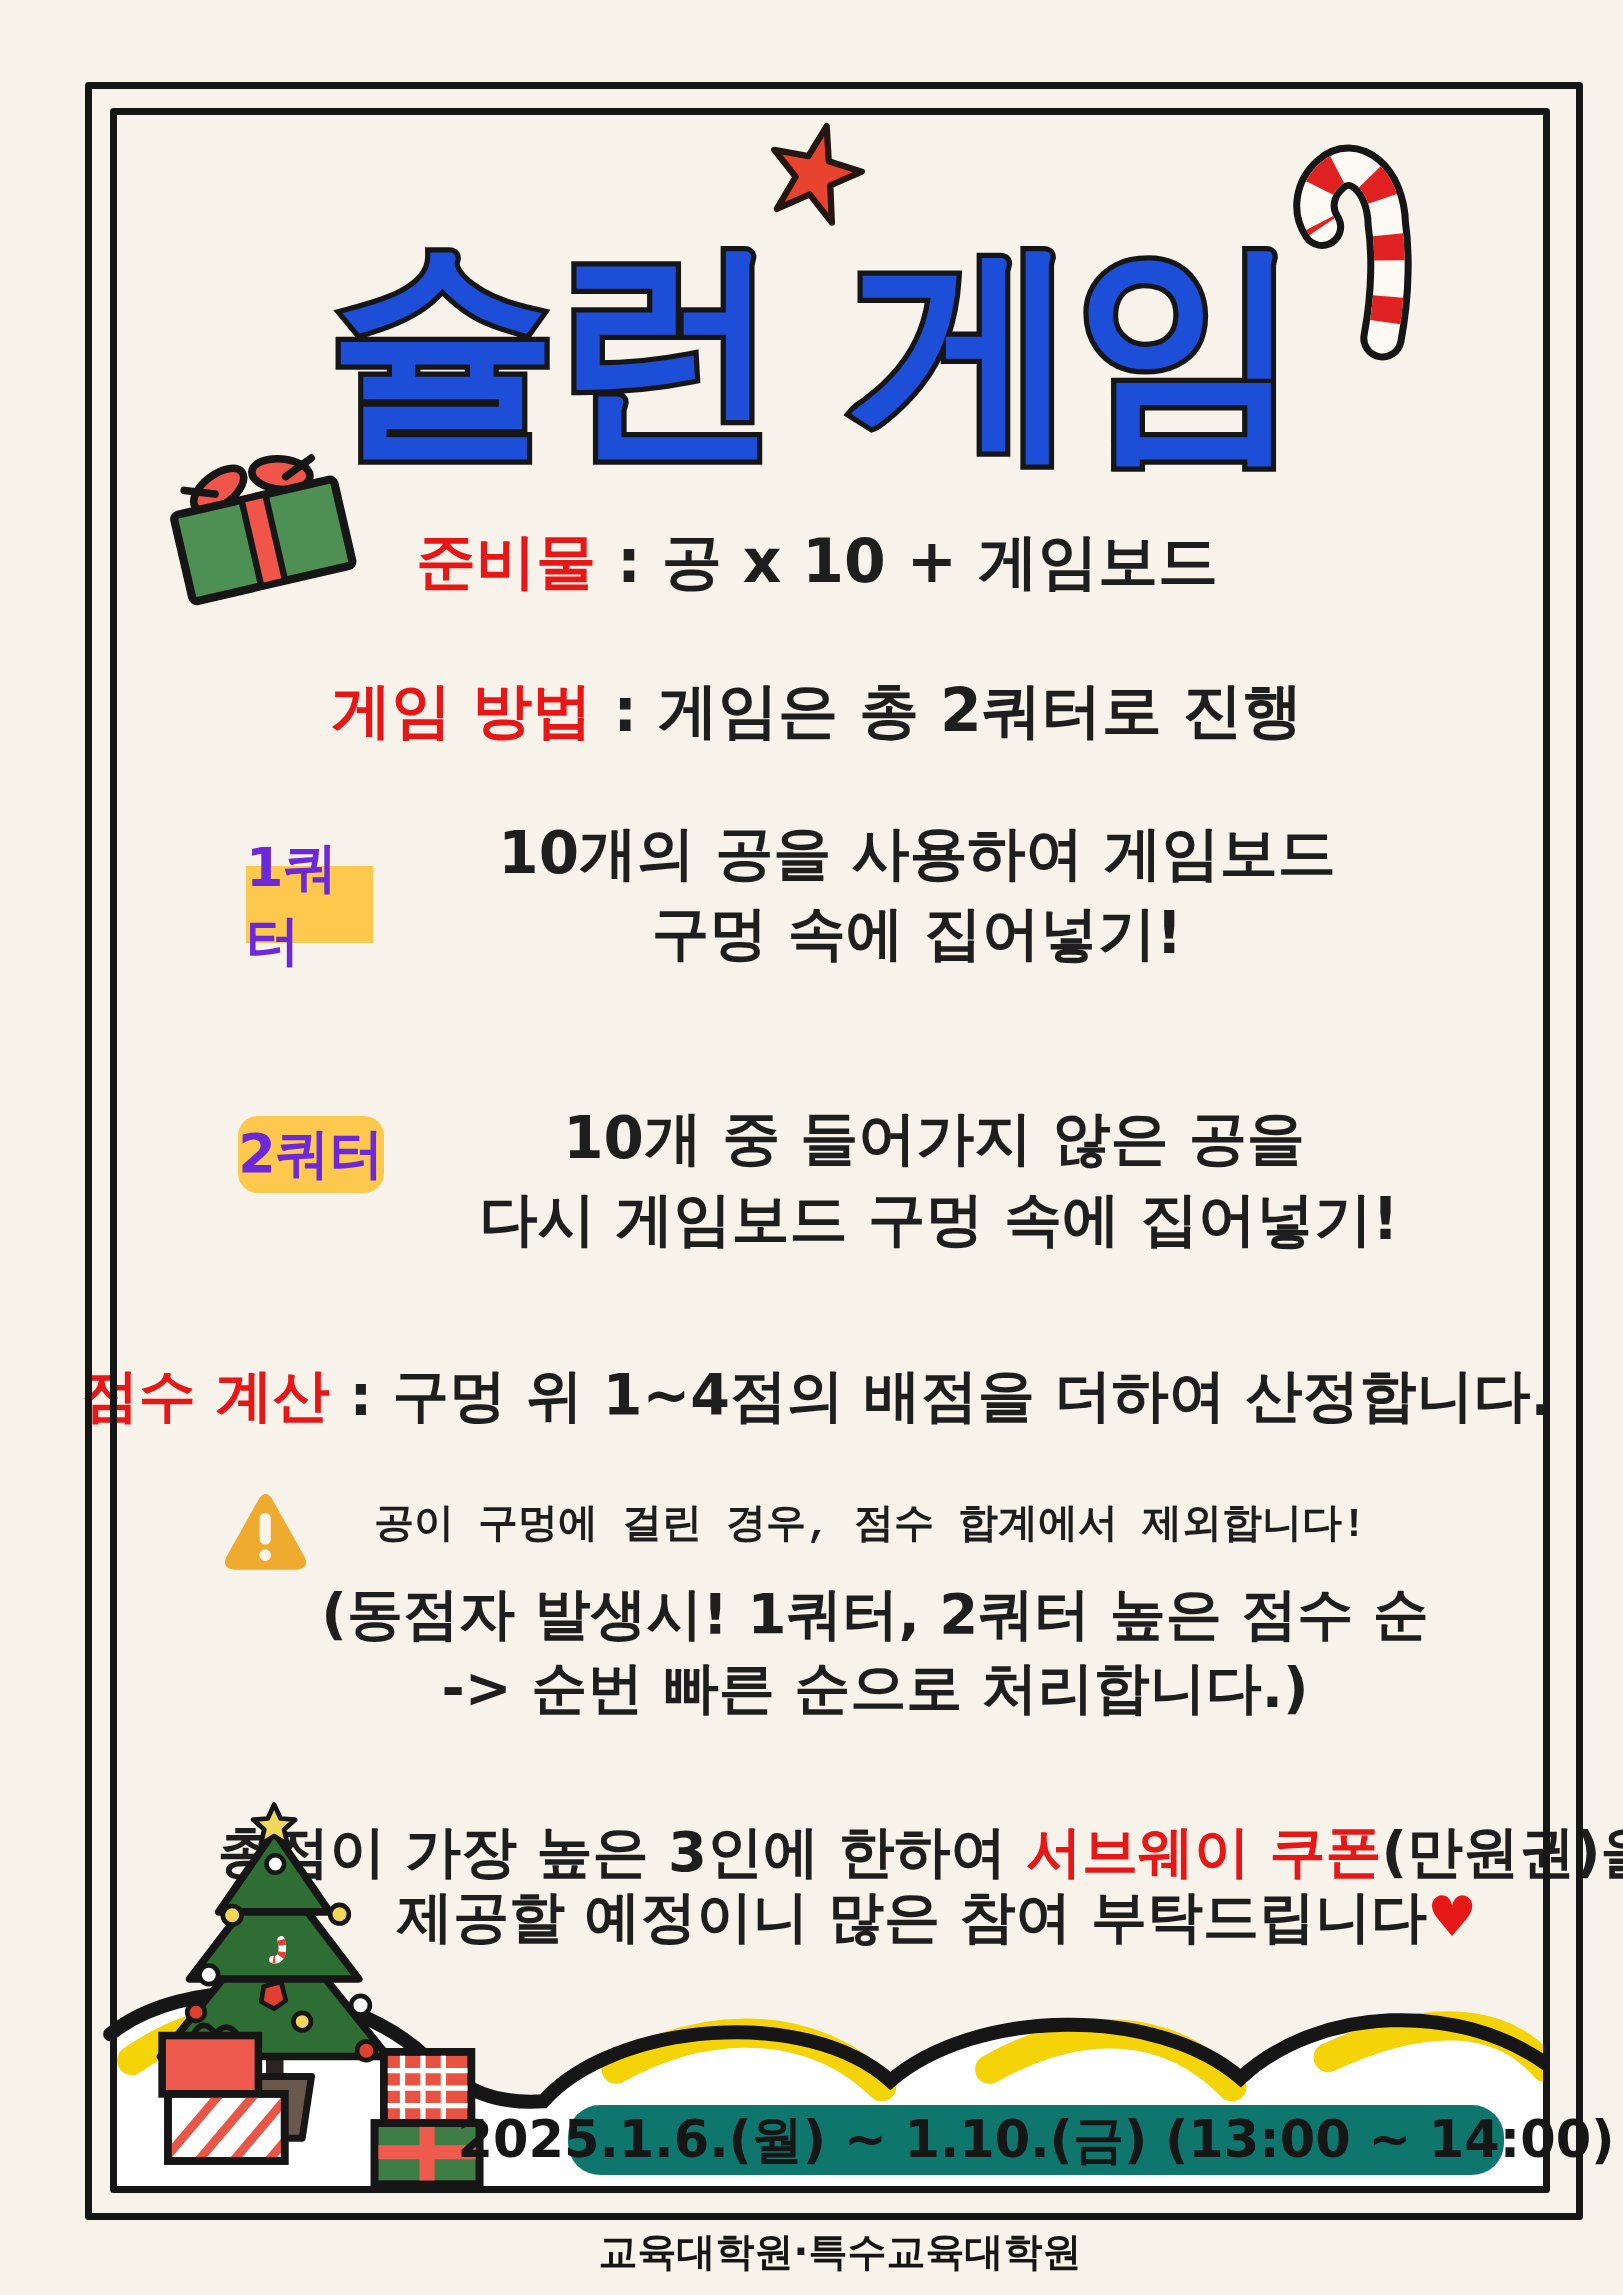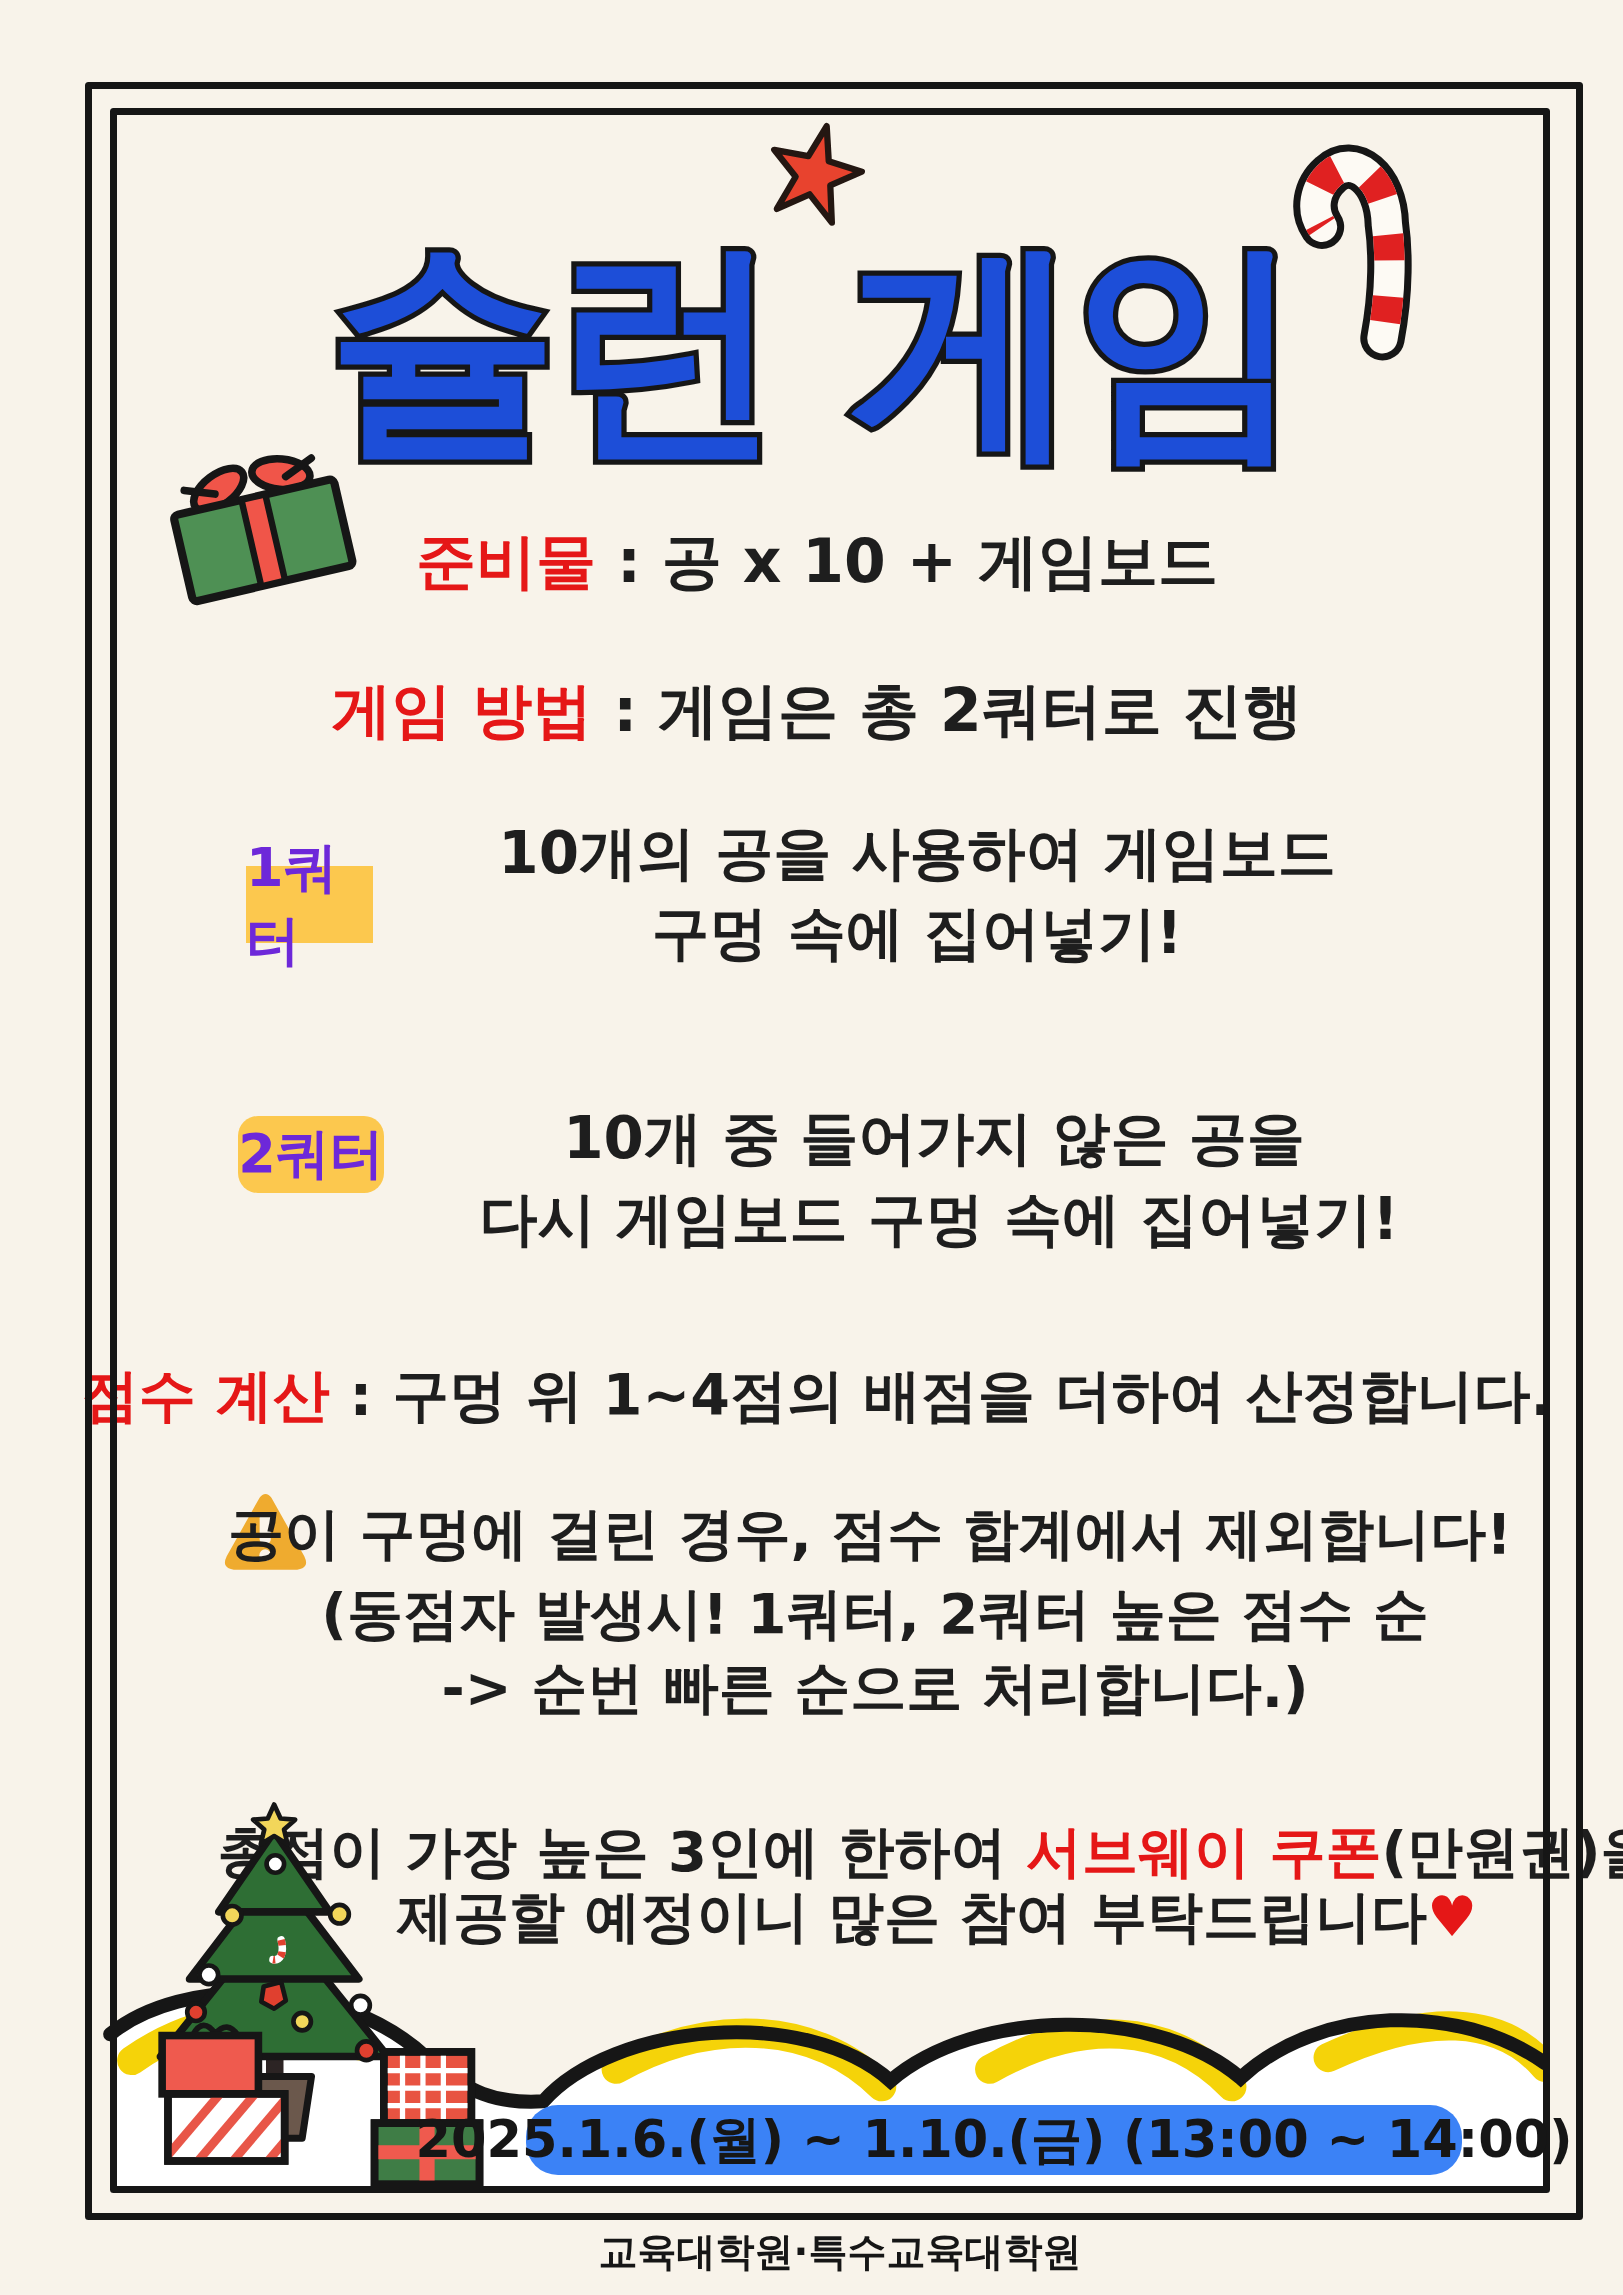--- a/index.html
+++ b/index.html
@@ -25,22 +25,22 @@
   .line{
     position:absolute;white-space:nowrap;font-weight:700;line-height:1.05;
     transform:translateX(-50%);z-index:4;color:#1e1e1e;
   }
   .red{color:#e51717;}
   .qbox{
     position:absolute;background:#fcc84e;display:flex;align-items:center;justify-content:center;
     font-weight:700;color:#6d28d9;z-index:4;
   }
   .banner{
-    position:absolute;left:526px;top:2105px;width:936px;height:70px;
-    background:#3b82f6;display:flex;align-items:center;justify-content:center;
+    position:absolute;left:568px;top:2105px;width:936px;height:70px;
+    background:#0f766e;display:flex;align-items:center;justify-content:center;
     font-size:51px;font-weight:700;white-space:nowrap;z-index:7;color:#161616;border-radius:32px;
   }
   .footer{
     position:absolute;top:2225px;left:840px;transform:translateX(-50%);
     font-size:39px;font-weight:700;white-space:nowrap;color:#161616;z-index:2;
   }
   svg{display:block;}
   .deco{z-index:2;}
   .snow{z-index:3;}
   .tree{z-index:5;}
@@ -106,21 +106,21 @@
 </div>
 
 <div class="abs deco" style="left:221px;top:1492px;">
   <svg width="89" height="83" viewBox="0 0 152 142">
     <path d="M68,12 Q76,1 84,12 L140,112 Q148,128 130,130 L22,130 Q4,128 12,112 Z" fill="#efab2f" stroke="#efab2f" stroke-width="6" stroke-linejoin="round"></path>
     <rect x="66" y="36" width="19" height="54" rx="9" fill="#faf4ea"></rect>
     <circle cx="75.5" cy="108" r="10" fill="#faf4ea"></circle>
   </svg>
 </div>
 
-<div class="line" style="top:1505px;left:870px;font-size:56px;">공이 구멍에 걸린 경우, 점수 합계에서 제외합니다!</div>
+<div class="line" style="top:1505px;left:870px;font-size:40px;font-family:Liberation Mono, monospace;">공이 구멍에 걸린 경우, 점수 합계에서 제외합니다!</div>
 <div class="line" style="top:1585px;left:875px;font-size:56px;">(동점자 발생시! 1쿼터, 2쿼터 높은 점수 순</div>
 <div class="line" style="top:1659px;left:875px;font-size:56px;">-&gt; 순번 빠른 순으로 처리합니다.)</div>
 
 <div class="line" style="top:1823px;left:937px;font-size:56px;">
   <span>총점이 가장 높은 3인에 한하여 </span><span class="red">서브웨이 쿠폰</span><span>(만원권)을</span>
 </div>
 <div class="line" style="top:1888px;left:937px;font-size:56px;">
   <span>제공할 예정이니 많은 참여 부탁드립니다</span><span class="red">♥</span>
 </div>
 

